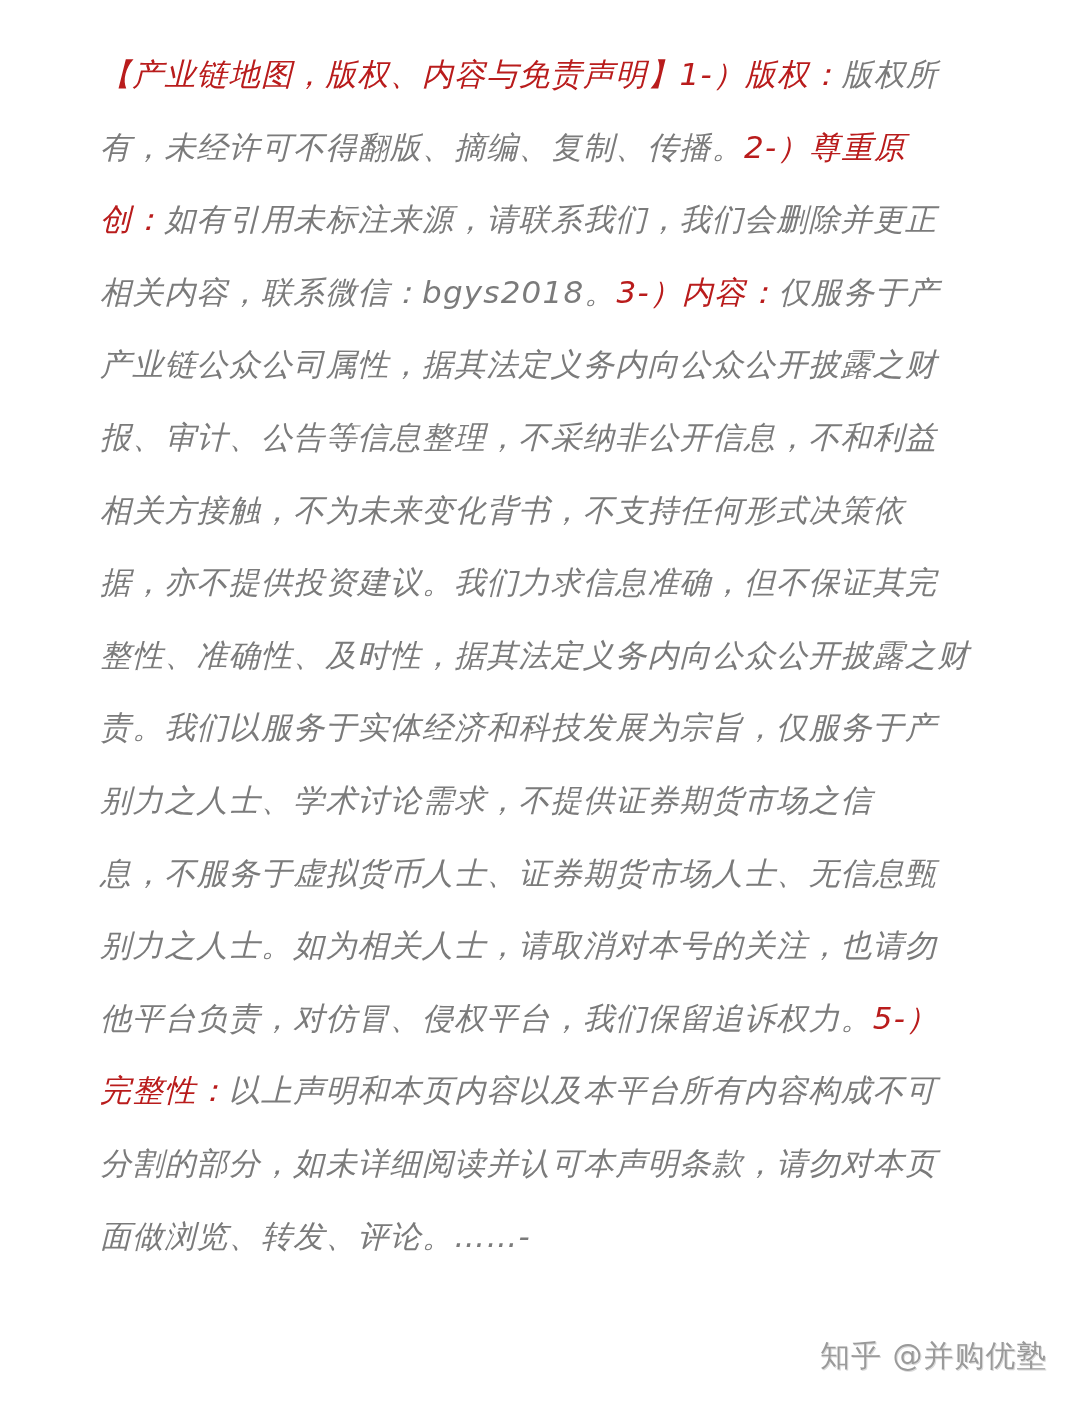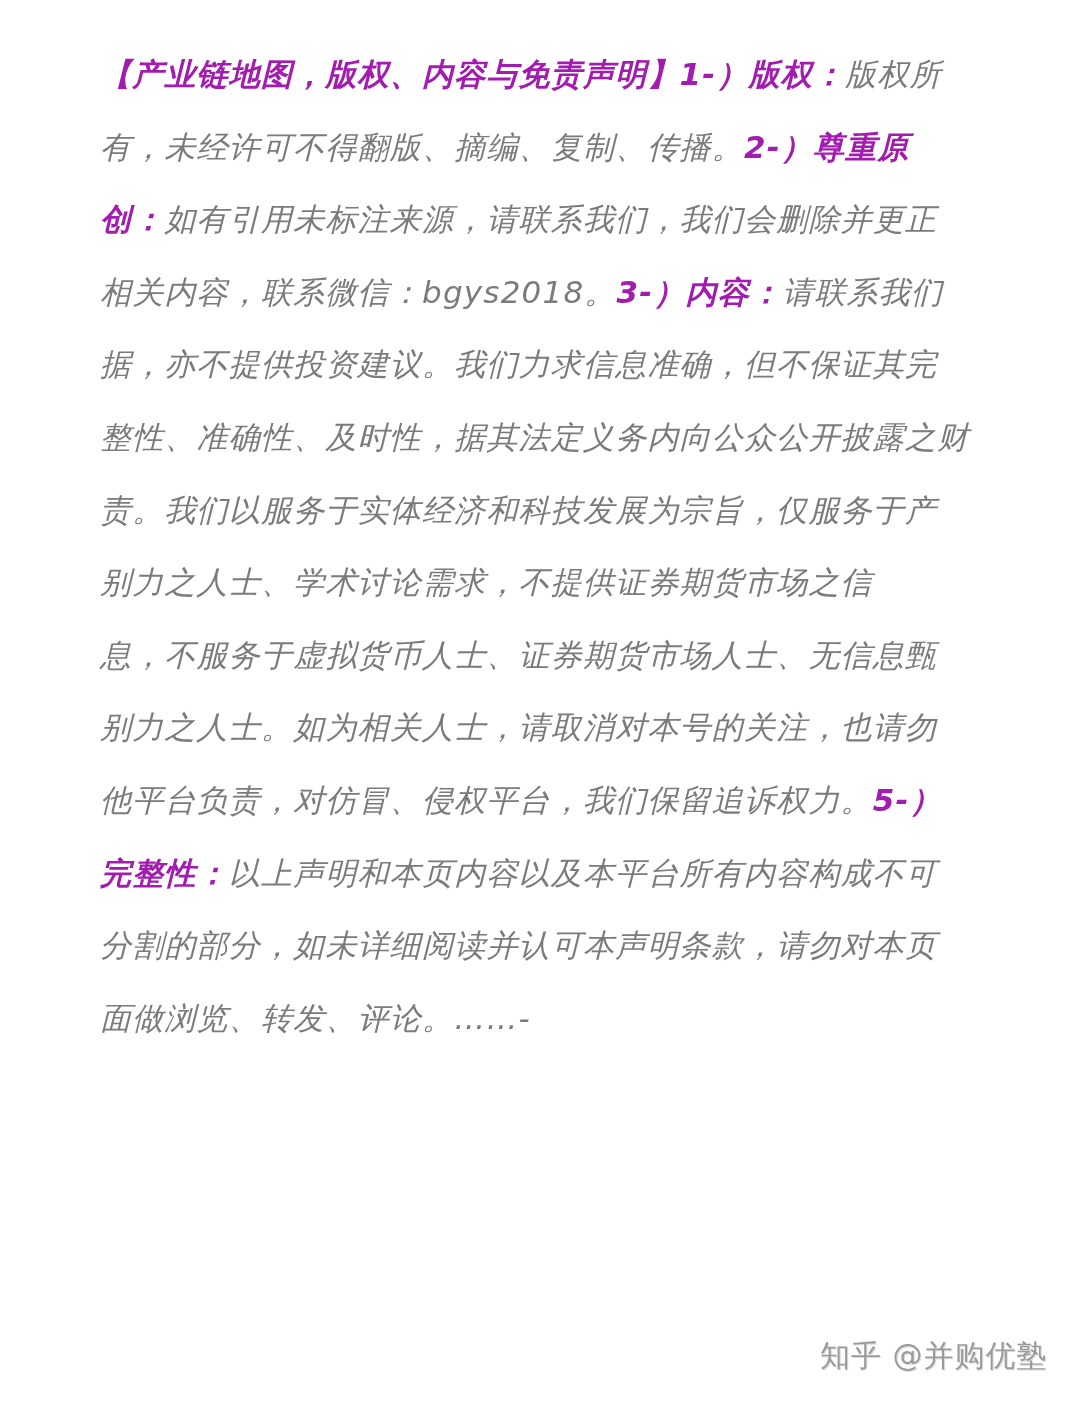--- a/index.html
+++ b/index.html
@@ -23,43 +23,46 @@
   .line {
     height: 72.6px;
     line-height: 72.6px;
     font-size: 31px;
     color: #7b7b7b;
     font-style: italic;
     white-space: nowrap;
     letter-spacing: 1.2px;
   }
   .b {
-    font-weight: bold;
-    color: #a21caf;
+    font-weight: normal;
+    color: #b91c1c;
   }
   .watermark {
     position: absolute;
     left: 820px;
     top: 1336px;
     font-size: 30px;
     color: #9a9a9a;
     letter-spacing: 1px;
     text-shadow: 0 0 1px #ffffff, 1px 1px 0 #d8d8d8;
     white-space: nowrap;
     text-align: right;
   }
 </style>
 </head>
 <body>
 
 <div class="doc" id="doc">
     <div class="line"><span class="b">【产业链地图，版权、内容与免责声明】1-）版权：</span><span>版权所</span></div>
     <div class="line"><span>有，未经许可不得翻版、摘编、复制、传播。</span><span class="b">2-）尊重原</span></div>
     <div class="line"><span class="b">创：</span><span>如有引用未标注来源，请联系我们，我们会删除并更正</span></div>
-    <div class="line"><span>相关内容，联系微信：bgys2018。</span><span class="b">3-）内容：</span><span>请联系我们</span></div>
+    <div class="line"><span>相关内容，联系微信：bgys2018。</span><span class="b">3-）内容：</span><span>仅服务于产</span></div>
+    <div class="line"><span>产业链公众公司属性，据其法定义务内向公众公开披露之财</span></div>
+    <div class="line"><span>报、审计、公告等信息整理，不采纳非公开信息，不和利益</span></div>
+    <div class="line"><span>相关方接触，不为未来变化背书，不支持任何形式决策依</span></div>
     <div class="line"><span>据，亦不提供投资建议。我们力求信息准确，但不保证其完</span></div>
     <div class="line"><span>整性、准确性、及时性，据其法定义务内向公众公开披露之财</span></div>
     <div class="line"><span>责。我们以服务于实体经济和科技发展为宗旨，仅服务于产</span></div>
     <div class="line"><span>别力之人士、学术讨论需求，不提供证券期货市场之信</span></div>
     <div class="line"><span>息，不服务于虚拟货币人士、证券期货市场人士、无信息甄</span></div>
     <div class="line"><span>别力之人士。如为相关人士，请取消对本号的关注，也请勿</span></div>
     <div class="line"><span>他平台负责，对仿冒、侵权平台，我们保留追诉权力。</span><span class="b">5-）</span></div>
     <div class="line"><span class="b">完整性：</span><span>以上声明和本页内容以及本平台所有内容构成不可</span></div>
     <div class="line"><span>分割的部分，如未详细阅读并认可本声明条款，请勿对本页</span></div>
     <div class="line"><span>面做浏览、转发、评论。……-</span></div>

